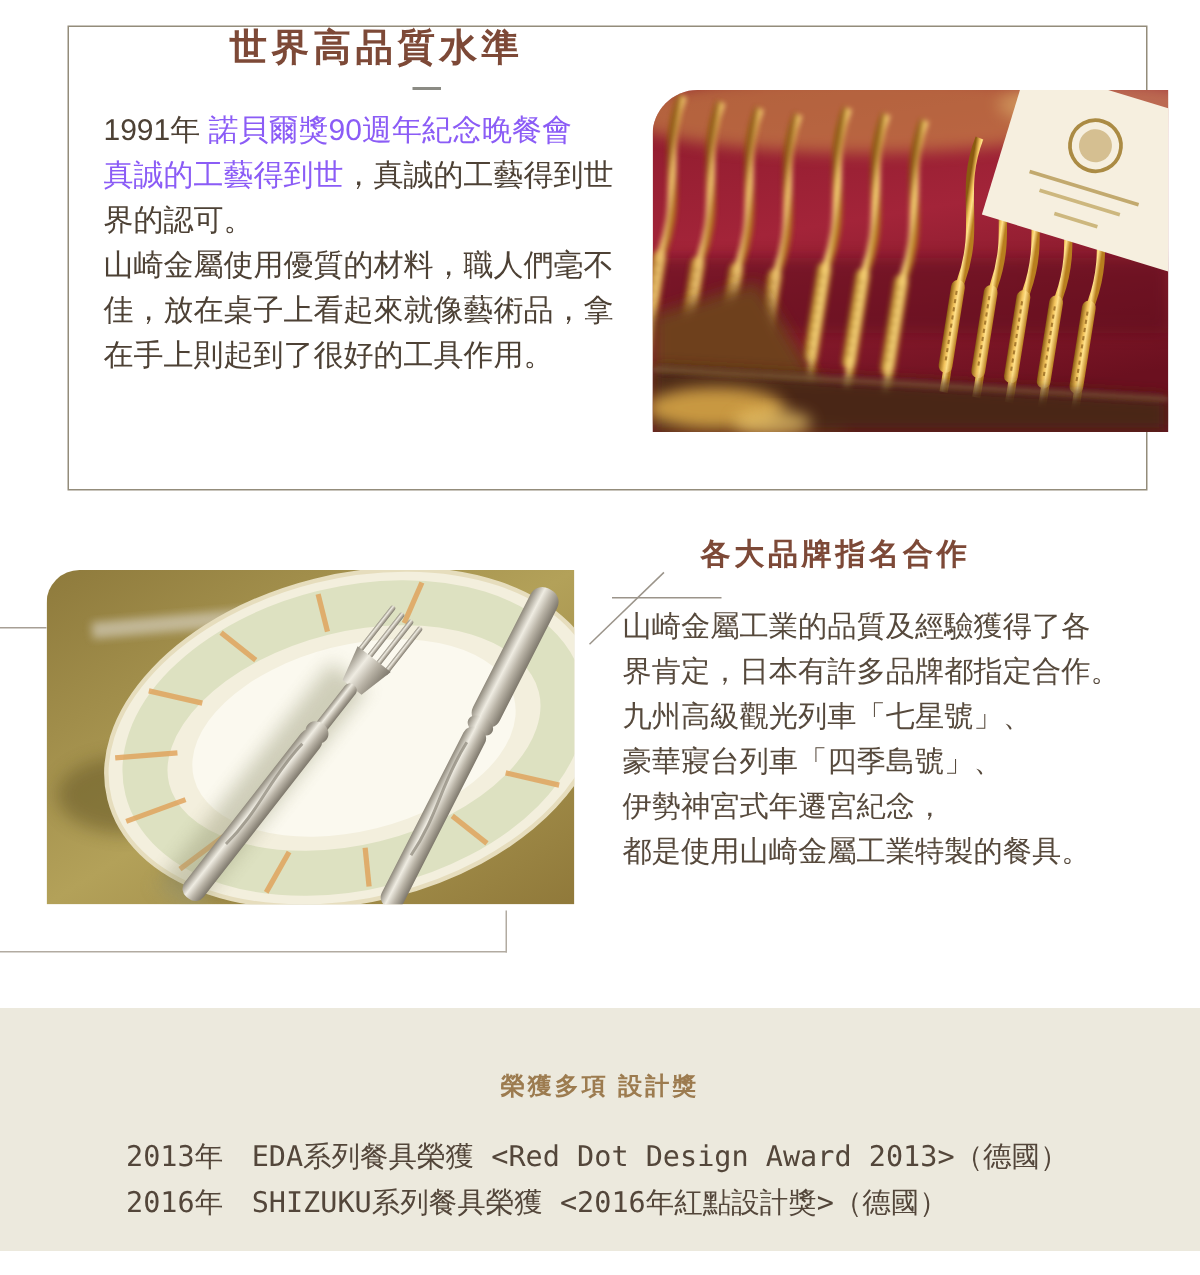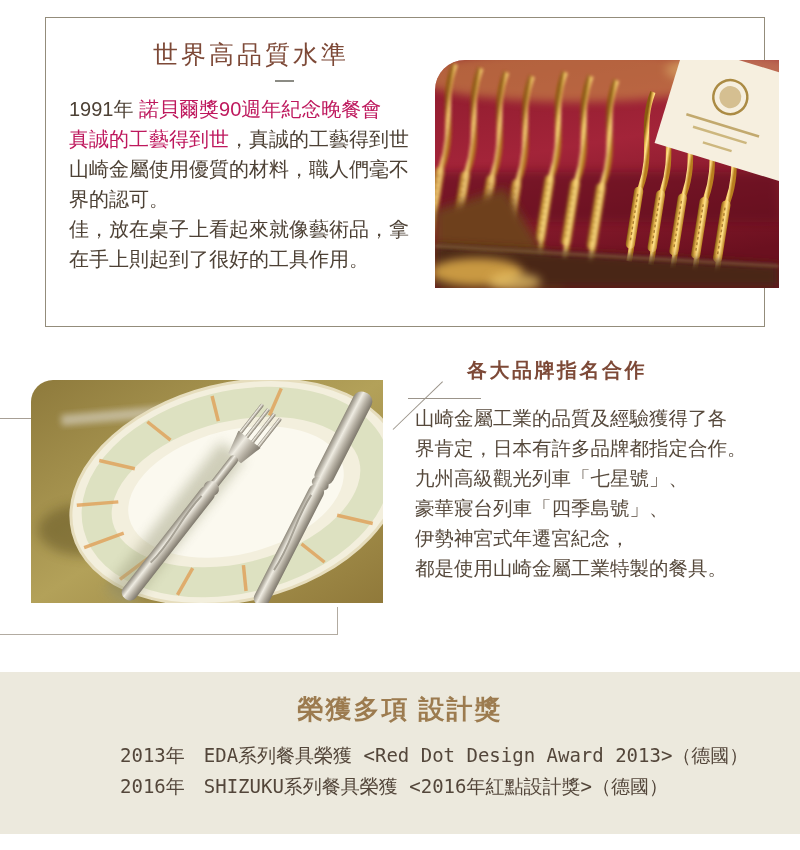--- a/index.html
+++ b/index.html
@@ -9,33 +9,33 @@
     background:#ffffff;
     font-family:"Liberation Sans","DejaVu Sans",sans-serif;
   }
 
   
   .quality-box {
     position:absolute; left:45px; top:17px; width:720px; height:310px;
     border:1px solid #938c7b; background:#ffffff;
   }
   .quality-title {
-    margin-top:22px; width:410px; text-align:center;
-    font-size:25px; line-height:28px; font-weight:normal;
+    width:410px; text-align:center;
+    font-size:25px; line-height:28px; font-weight:bold;
     letter-spacing:3px; color:#7d4937;
   }
   .quality-dash {
     width:19px; height:2px; background:#8b8b84; margin:12px 0 12px 229px;
   }
   .quality-text {
     margin-left:23px; width:366px;
     font-size:20px; line-height:30px; color:#4d4135;
   }
   .q-line { white-space:nowrap; }
-  .red { color:#be185d; }
+  .red { color:#8b5cf6; }
 
   
   .photo { position:absolute; overflow:hidden; }
   .photo-gold  { left:435px; top:60px;  width:344px; height:228px; border-top-left-radius:30px; }
   .photo-plate { left:31px;  top:380px; width:352px; height:223px; border-top-left-radius:22px; }
   .photo svg { display:block; }
 
   
   .dec { position:absolute; background:#9b948a; }
   .line-connector { left:0; top:418px; width:31px; height:1px; background:#a79f95; }
@@ -58,43 +58,43 @@
     font-size:19.5px; line-height:30px; color:#56493c;
   }
   .b-line { white-space:nowrap; }
 
   
   .awards-band {
     position:absolute; left:0; top:672px; width:800px; height:162px;
     background:#ece9dd;
   }
   .awards-title {
-    padding-top:22px; text-align:center;
-    font-size:26px; line-height:30px; font-weight:bold;
+    padding-top:38px; text-align:center;
+    font-size:16px; line-height:30px; font-weight:bold;
     letter-spacing:2px; color:#9c7b4f;
   }
-  .awards-list { margin-top:16px; padding-left:120px; }
+  .awards-list { margin-top:16px; padding-left:84px; }
   .award-line {
     font-family:"DejaVu Sans Mono","Liberation Mono",monospace;
     font-size:19px; line-height:31px; color:#53463a; white-space:nowrap;
   }
 </style>
 </head>
 <body>
 
 <div class="page">
 
   <section class="quality-box">
     <h2 class="quality-title">世界高品質水準</h2>
     <div class="quality-dash"></div>
     <div class="quality-text">
       <div class="q-line"><span>1991年 </span><span class="red">諾貝爾獎90週年紀念晚餐會</span></div>
       <div class="q-line"><span class="red">真誠的工藝得到世</span><span>，真誠的工藝得到世</span></div>
+      <div class="q-line">界的認可。</div>
       <div class="q-line">山崎金屬使用優質的材料，職人們毫不</div>
-      <div class="q-line">界的認可。</div>
       <div class="q-line">佳，放在桌子上看起來就像藝術品，拿</div>
       <div class="q-line">在手上則起到了很好的工具作用。</div>
     </div>
   </section>
 
   <div class="photo photo-gold">
     <svg width="344" height="228" viewBox="0 0 344 228">
       <defs>
         <linearGradient id="velv" x1="0" y1="0" x2="0.25" y2="1">
           <stop offset="0" stop-color="#8c1a2c"></stop>

